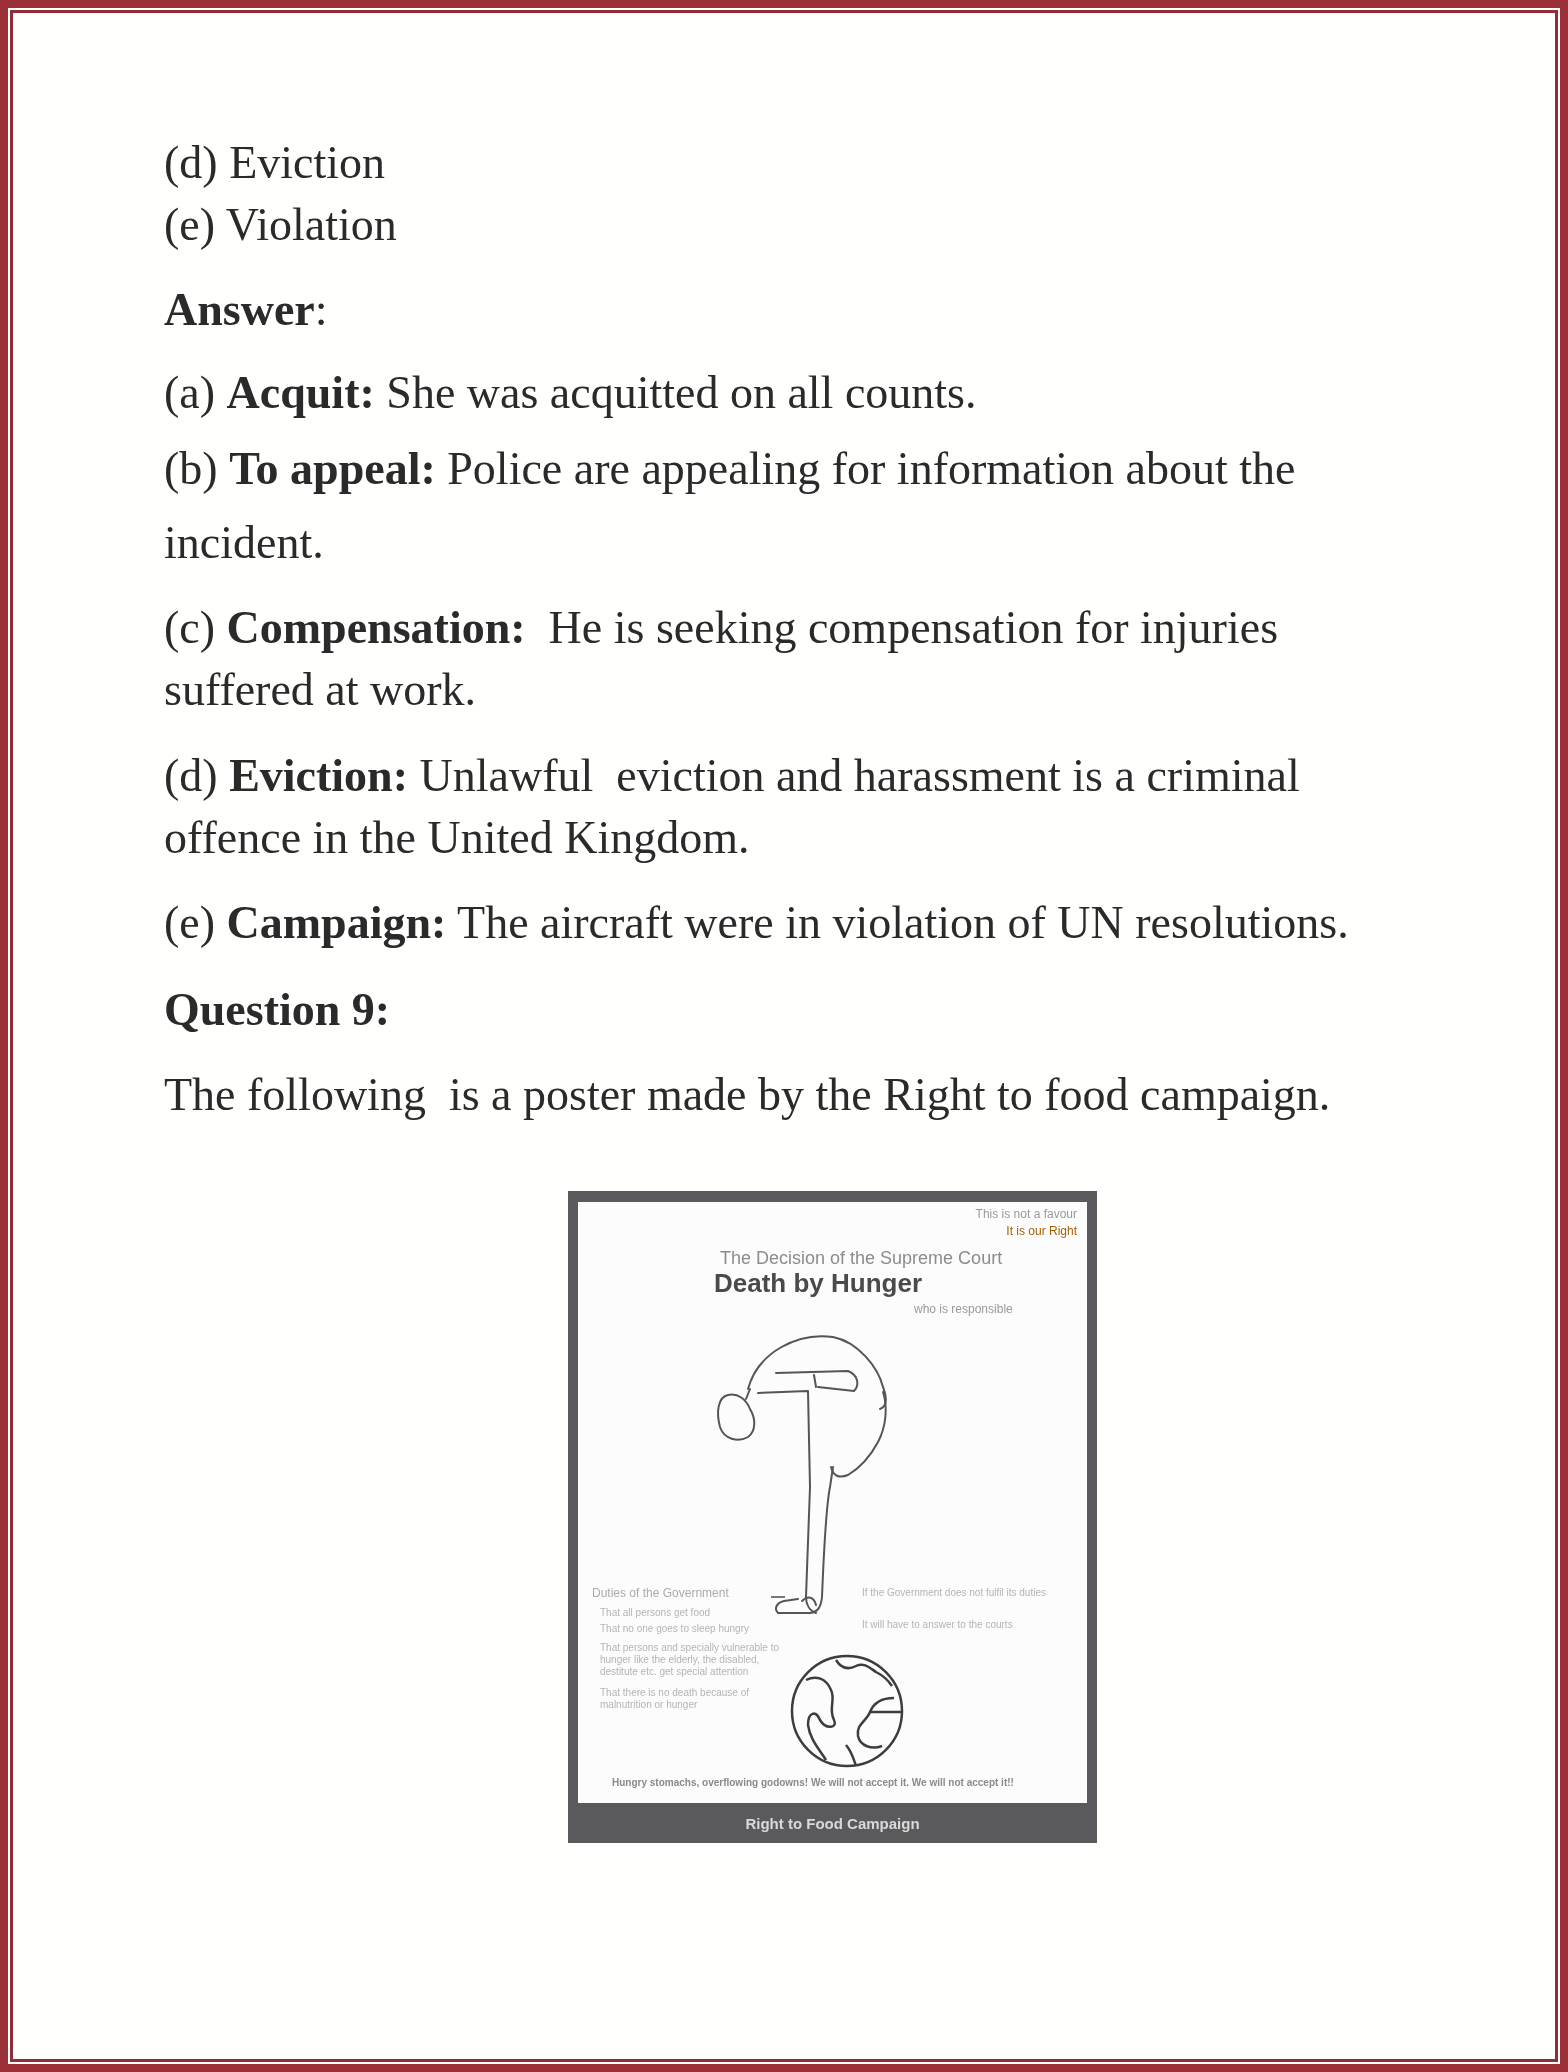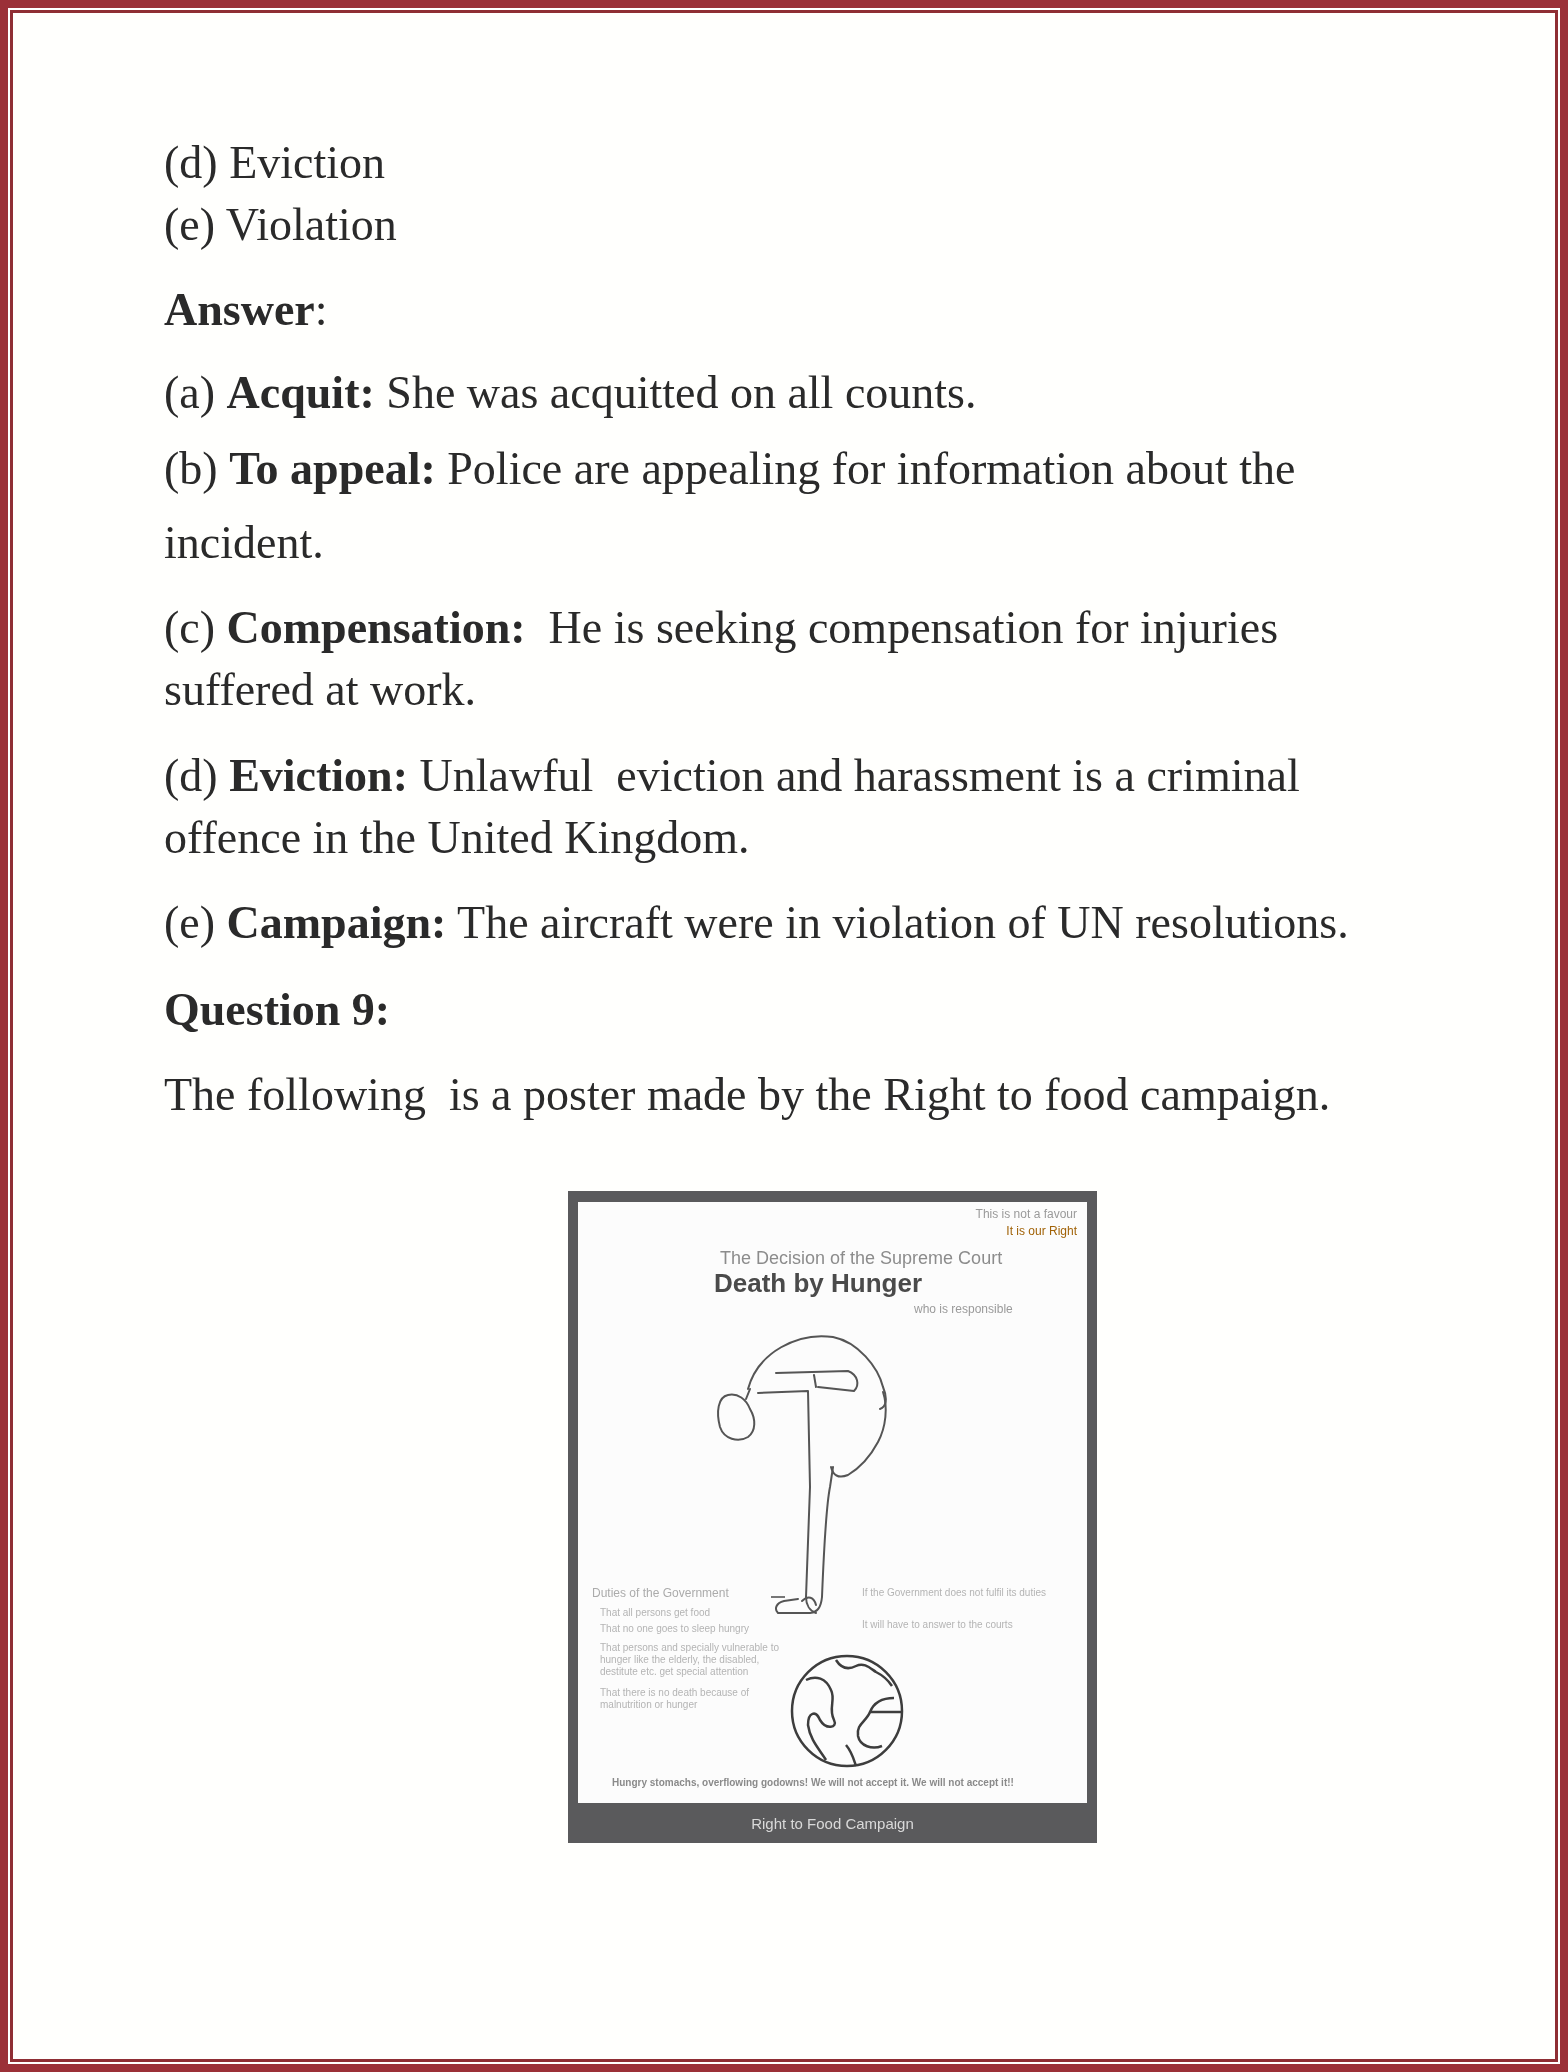--- a/index.html
+++ b/index.html
@@ -9,21 +9,21 @@
   .doc { position: absolute; left: 135px; top: 0; width: 1300px; font-family: "Liberation Serif", "DejaVu Serif", serif; color: #2a2a2a; font-size: 46px; }
   .line { position: absolute; left: 0; white-space: nowrap; line-height: 1; margin-left: 29px; }
   .b { font-weight: bold; }
   
   .poster { position: absolute; left: 568px; top: 1191px; width: 529px; height: 652px; background: #5a5a5c; }
   .poster-inner { position: absolute; left: 10px; top: 11px; width: 509px; height: 601px; background: #fcfcfc; overflow: hidden; }
   .p-txt { position: absolute; font-family: "Liberation Sans", "DejaVu Sans", sans-serif; white-space: nowrap; line-height: 1; text-align: right; }
   .mid { color: #8a8a8a; font-size: 13px; }
   .p-title { color: #4a4a4a; font-size: 26px; font-weight: bold; }
   .p-foot { position: absolute; left: 0; bottom: 0; width: 529px; height: 40px; display: flex; align-items: center; justify-content: center; }
-  .p-foot span { color: #d9d9d9; font-family: "Liberation Sans", "DejaVu Sans", sans-serif; font-weight: normal; font-size: 15px; }
+  .p-foot span { color: #d9d9d9; font-family: "Liberation Sans", "DejaVu Sans", sans-serif; font-weight: bold; font-size: 15px; }
   .bullet { position: absolute; color: #b4b4b4; font-size: 10px; font-family: "Liberation Sans", "DejaVu Sans", sans-serif; line-height: 12px; width: 190px; white-space: normal; }
 </style>
 </head>
 <body>
 
 <div class="frame-outer"></div>
 <div class="frame-inner"></div>
 
 <div class="doc">
   <div class="line" style="top:140px">(d) Eviction</div>

